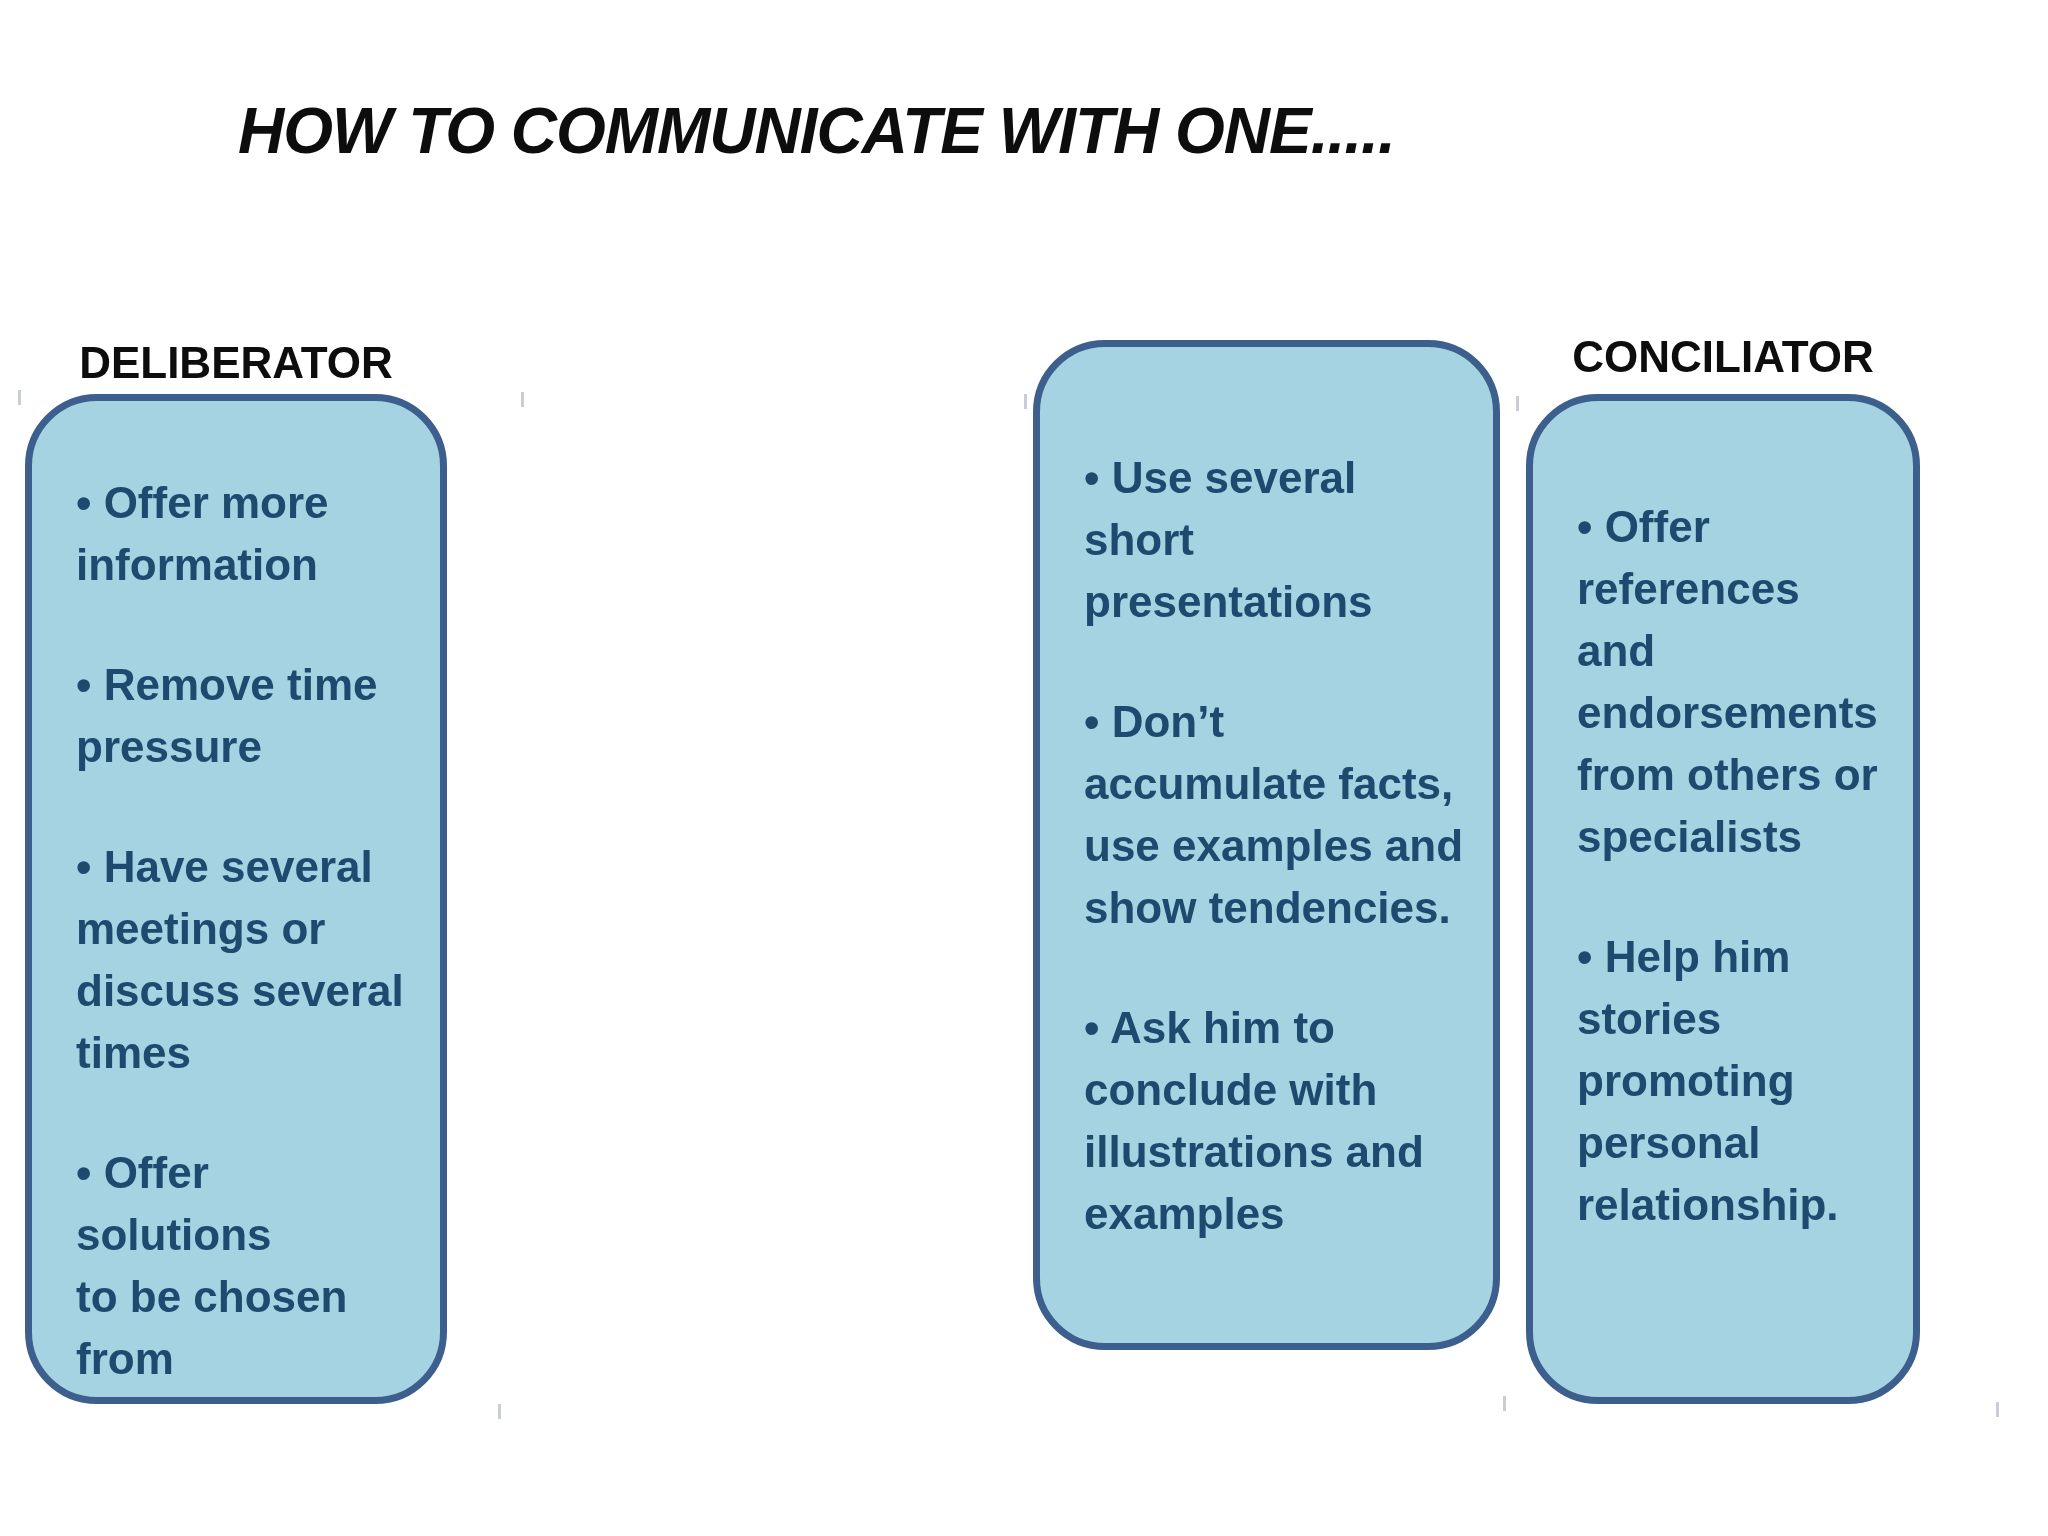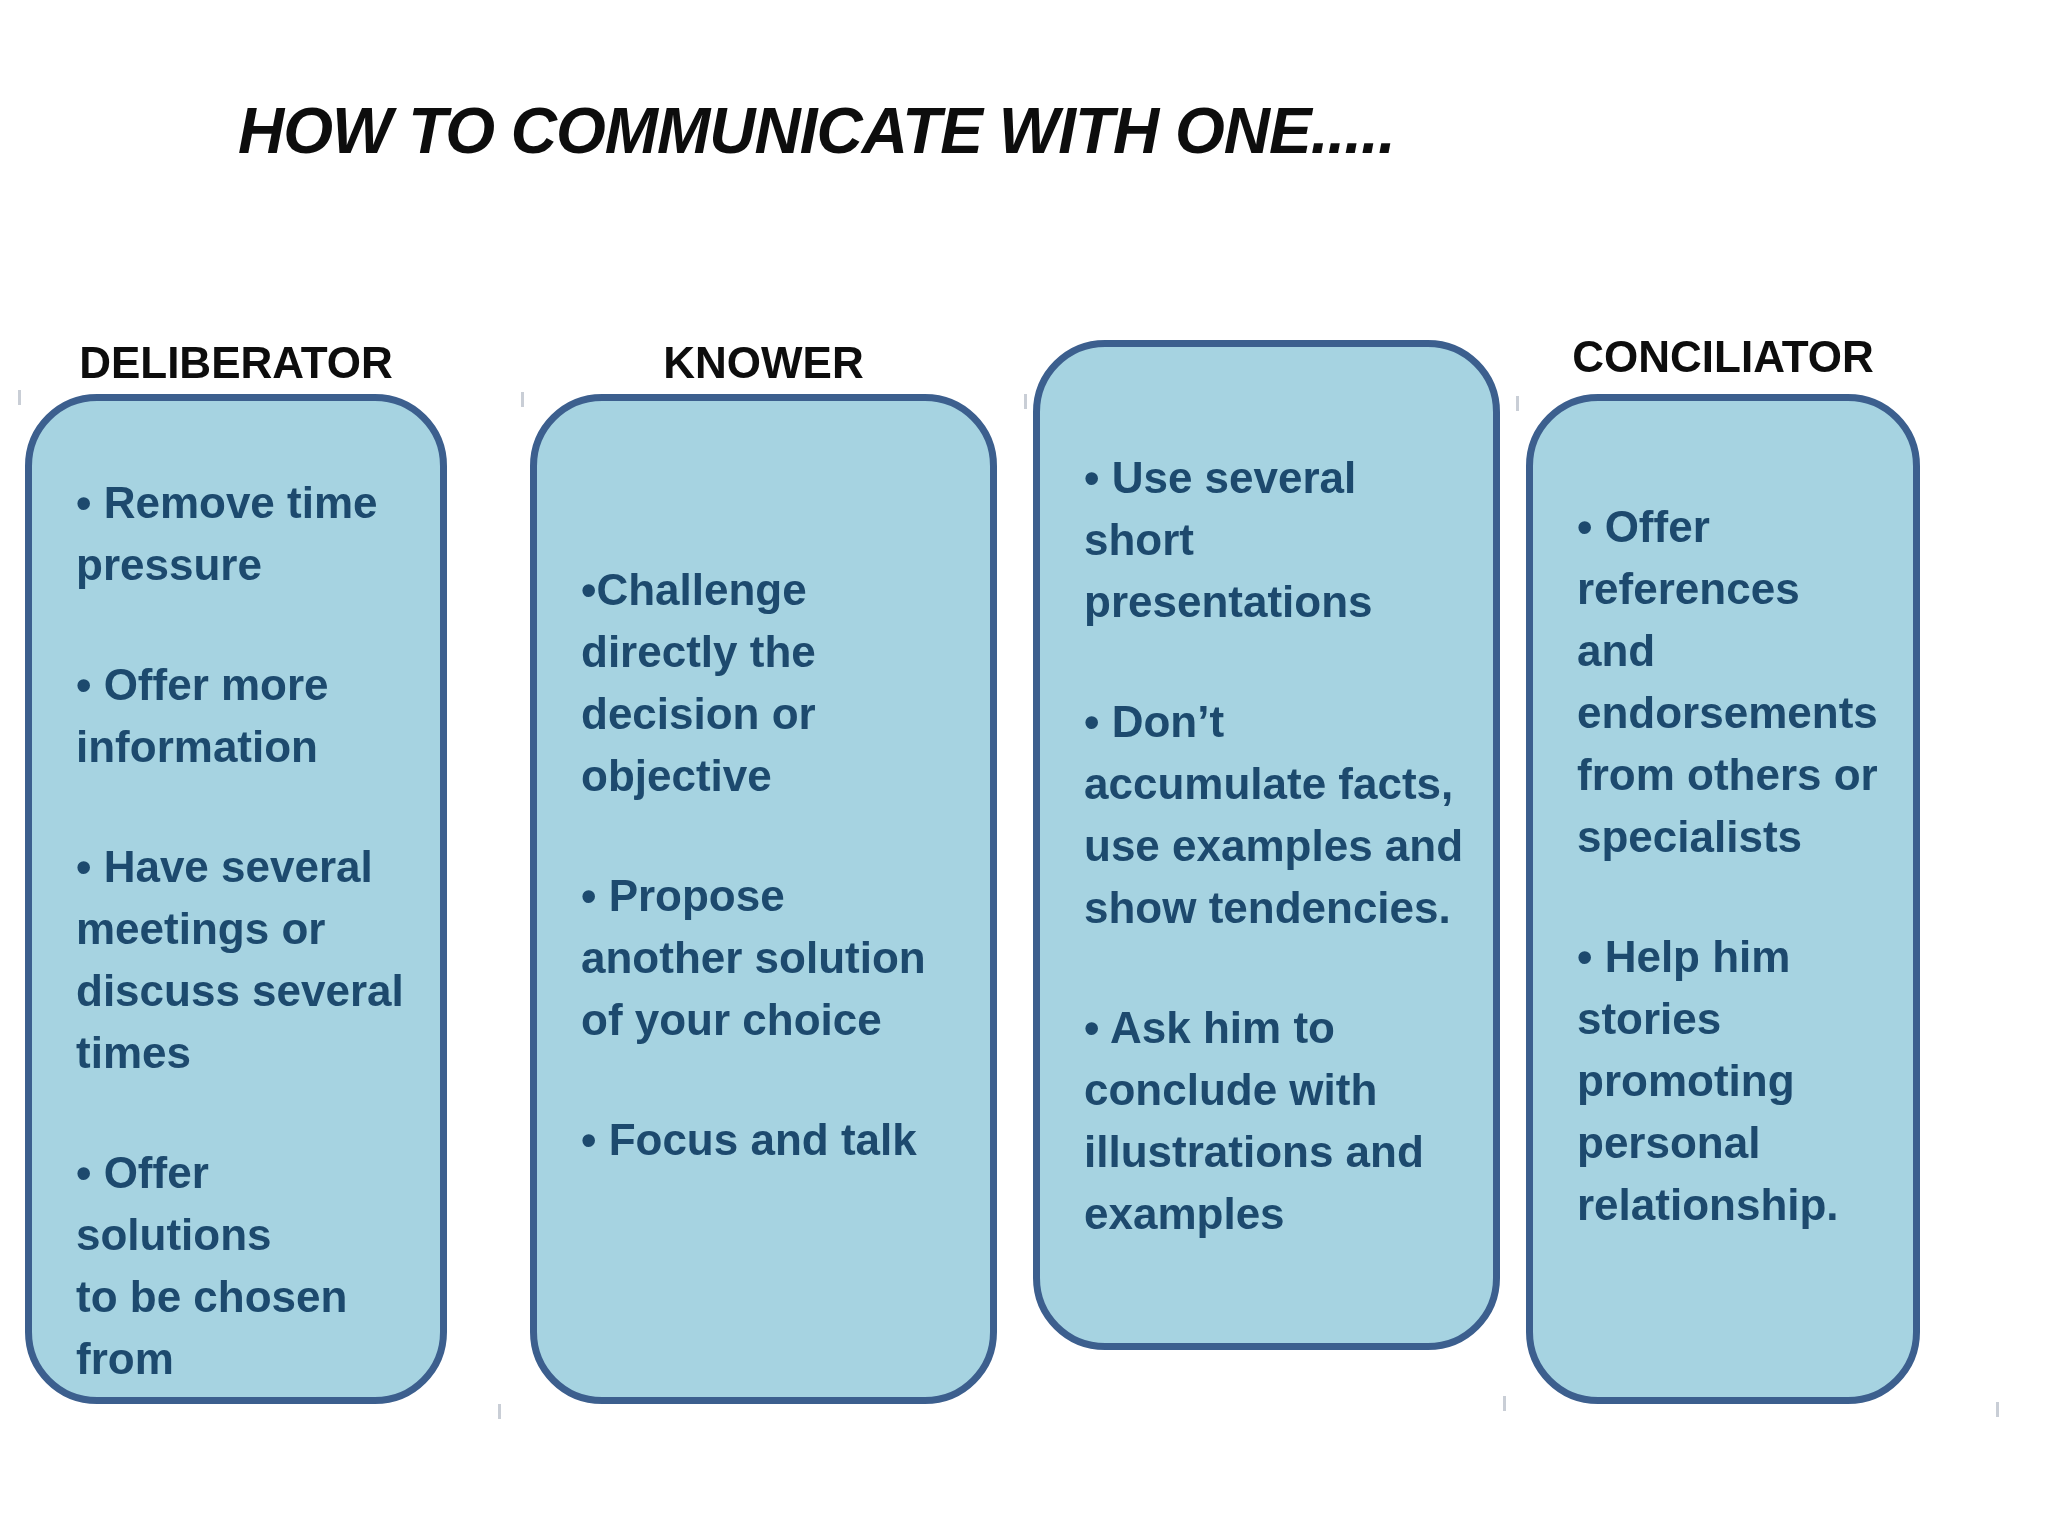--- a/index.html
+++ b/index.html
@@ -88,50 +88,35 @@
 <body>
 
 <div class="slide">
   <div class="slide-title">HOW TO COMMUNICATE WITH ONE.....</div>
 
   <div class="columns-row">
   <div class="column col-0">
     <div class="column-header">DELIBERATOR</div>
     <div class="column-box">
       <div class="box-content">
+            <div class="bullet-item">• Offer more
+information</div>
             <div class="bullet-item">• Remove time
 pressure</div>
-            <div class="bullet-item">• Offer more
-information</div>
             <div class="bullet-item">• Have several
 meetings or
 discuss several
 times</div>
             <div class="bullet-item">• Offer solutions
 to be chosen
 from</div>
           </div>
     </div>
   </div>
 
-  <div class="column col-1">
-    <div class="column-header">KNOWER</div>
-    <div class="column-box">
-      <div class="box-content">
-            <div class="bullet-item">•Challenge
-directly the
-decision or
-objective</div>
-            <div class="bullet-item">• Propose
-another solution
-of your choice</div>
-            <div class="bullet-item">• Focus and talk</div>
-          </div>
-    </div>
-  </div>
 
   <div class="column col-2">
     <div class="column-box">
       <div class="box-content">
             <div class="bullet-item">• Use several
 short
 presentations</div>
             <div class="bullet-item">• Don’t
 accumulate facts,
 use examples and

